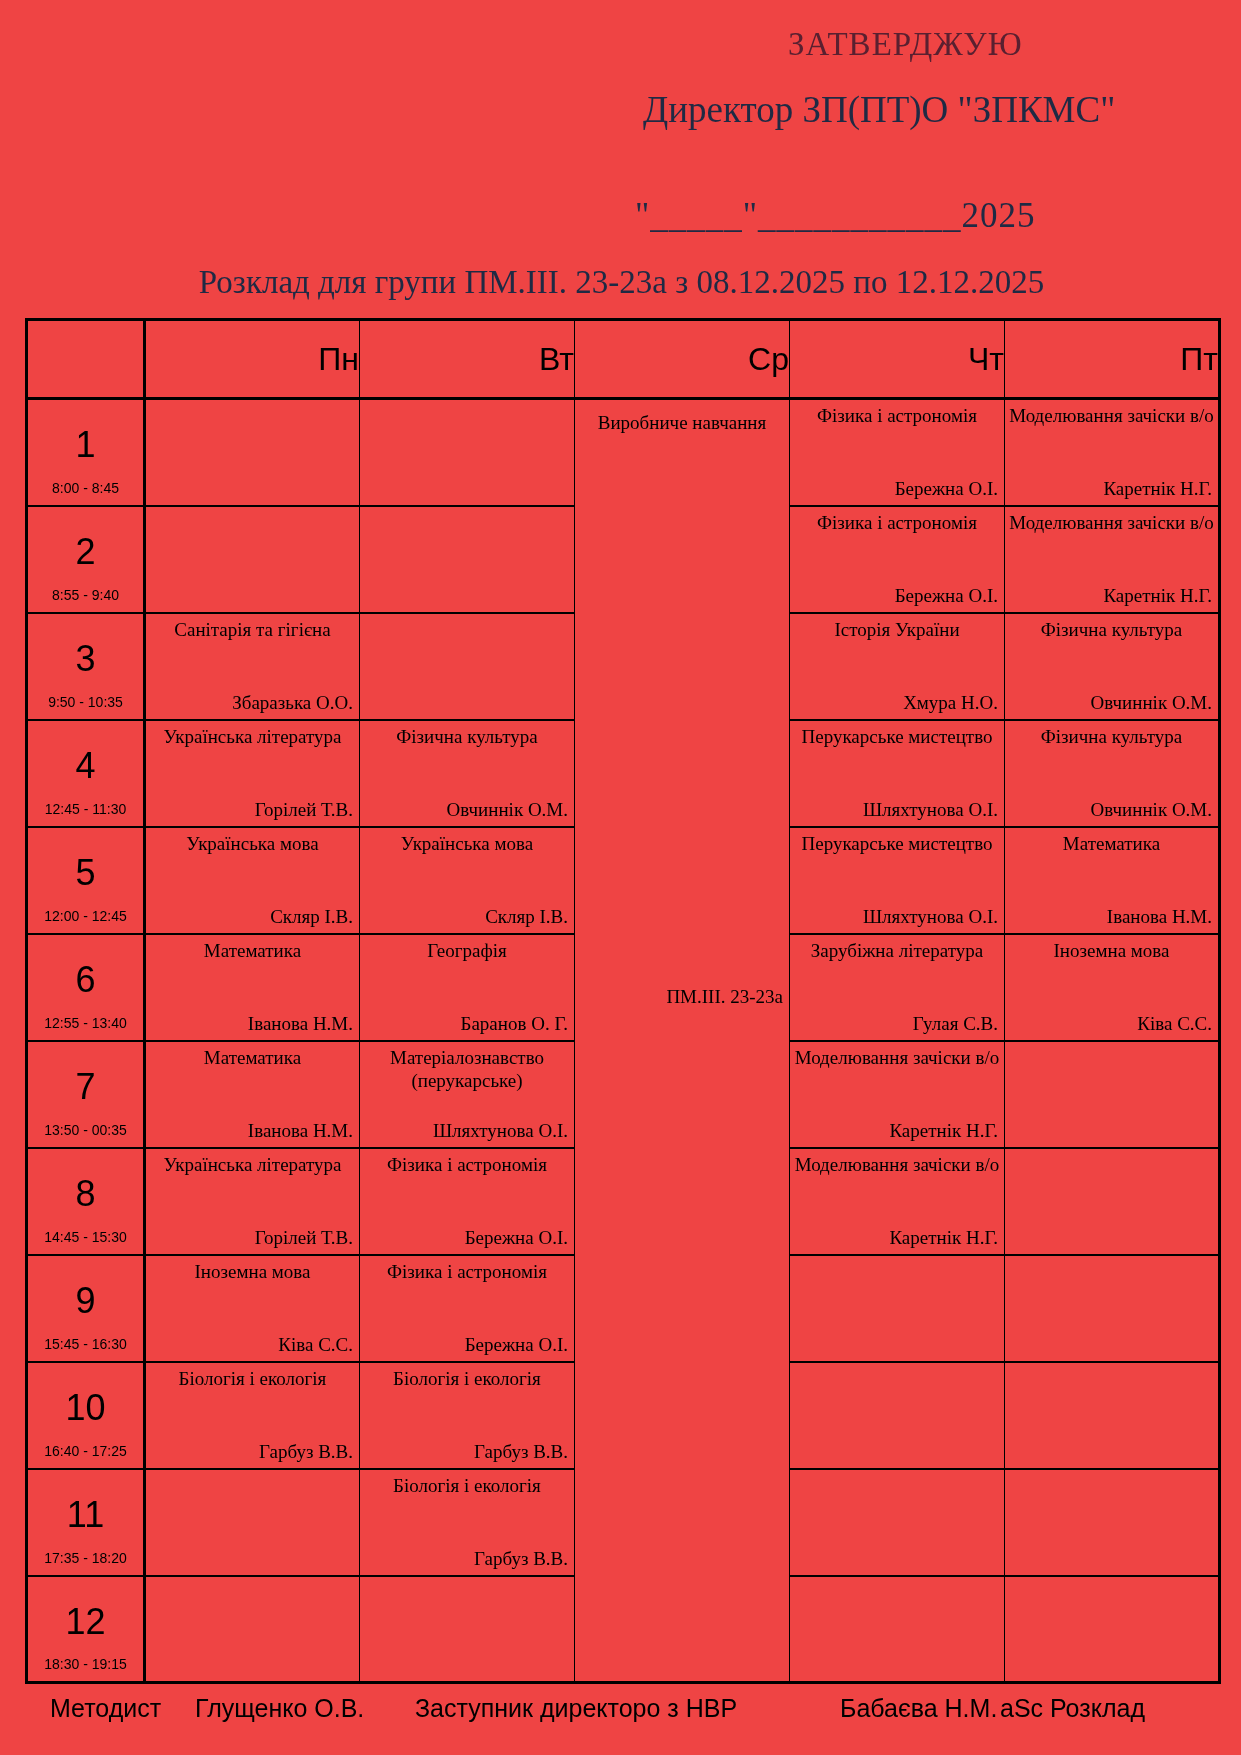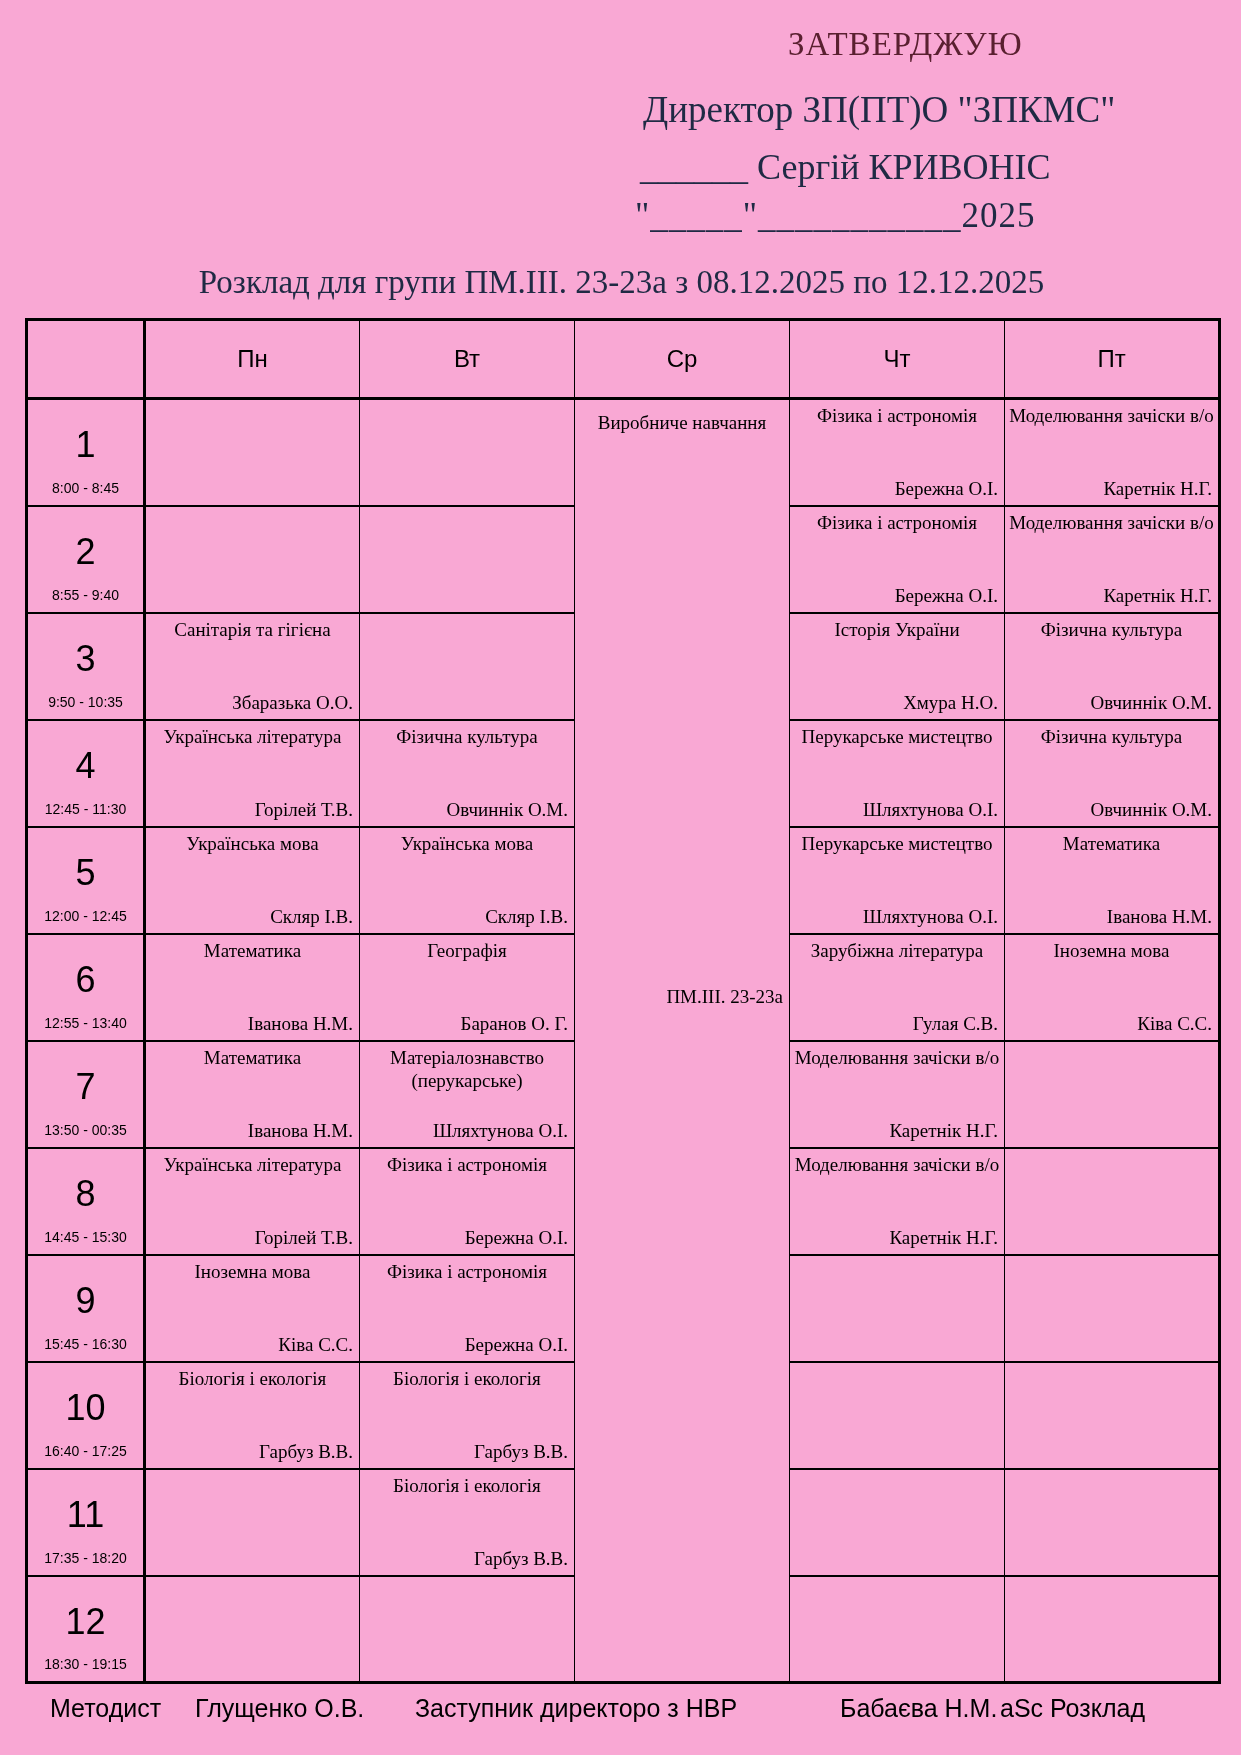--- a/index.html
+++ b/index.html
@@ -1,35 +1,35 @@
 <!DOCTYPE html>
 <html><head>
 <meta charset="utf-8">
 <style>
   html,body{margin:0;padding:0;background:#fff;}
-  .page{position:relative;width:1241px;height:1755px;background:#f9a8d4;overflow:hidden;
+  .page{position:relative;width:1241px;height:1755px;background:#ef4444;overflow:hidden;
         font-family:"Liberation Serif","DejaVu Serif",serif;color:#000;}
 
   
   .stamp{position:absolute;top:26px;left:788px;font-size:33px;letter-spacing:1px;color:#5a2030;}
   .director-line{position:absolute;top:88px;left:643px;font-size:37px;color:#1f2a44;}
   .signature-line{position:absolute;top:146px;left:640px;font-size:36px;color:#1f2a44;}
   .date-line{position:absolute;top:196px;left:635px;font-size:35px;color:#1f2a44;letter-spacing:1px;}
 
   
   .title{position:absolute;top:264px;left:25px;width:1193px;text-align:center;
          font-size:33px;color:#1f2a44;}
 
   
   table.tt{position:absolute;left:25px;top:318px;width:1193px;table-layout:fixed;
            border-collapse:collapse;border:3px solid #000;}
   table.tt th,table.tt td{border-left:1px solid #000;border-right:1px solid #000;
            border-top:2px solid #000;border-bottom:2px solid #000;padding:0;}
-  table.tt thead th{height:76px;vertical-align:middle;text-align:center;
-           font-family:"Liberation Sans","DejaVu Sans",sans-serif;font-size:24px;
+  table.tt thead th{height:76px;vertical-align:middle;text-align:right;
+           font-family:"Liberation Sans","DejaVu Sans",sans-serif;font-size:32px;
            font-weight:normal;border-bottom:3px solid #000;}
   table.tt thead th.corner, table.tt td.pcell{border-right:3px solid #000;}
   table.tt tbody tr{height:107px;}
 
   td.pcell{position:relative;}
   .pnum{position:absolute;top:24px;left:0;width:100%;text-align:center;
         font-family:"Liberation Sans","DejaVu Sans",sans-serif;font-size:36px;}
   .ptime{position:absolute;bottom:9px;left:0;width:100%;text-align:center;
         font-family:"Liberation Sans","DejaVu Sans",sans-serif;font-size:14px;}
 
@@ -52,21 +52,20 @@
   .f-deputy-name{left:790px;}
   .f-brand{right:0;}
 </style>
 </head>
 <body>
 
 <div class="page">
 
   <div class="stamp">ЗАТВЕРДЖУЮ</div>
   <div class="director-line">Директор ЗП(ПТ)О "ЗПКМС"</div>
-  <div class="signature-line">______ Сергій КРИВОНІС</div>
   <div class="date-line">"_____"___________2025</div>
 
   <div class="title">Розклад для групи ПМ.ІІІ. 23-23а з 08.12.2025 по 12.12.2025</div>
 
   <table class="tt">
     <colgroup>
       <col style="width:118px">
         <col style="width:215px">
         <col style="width:215px">
       <col style="width:215px">

